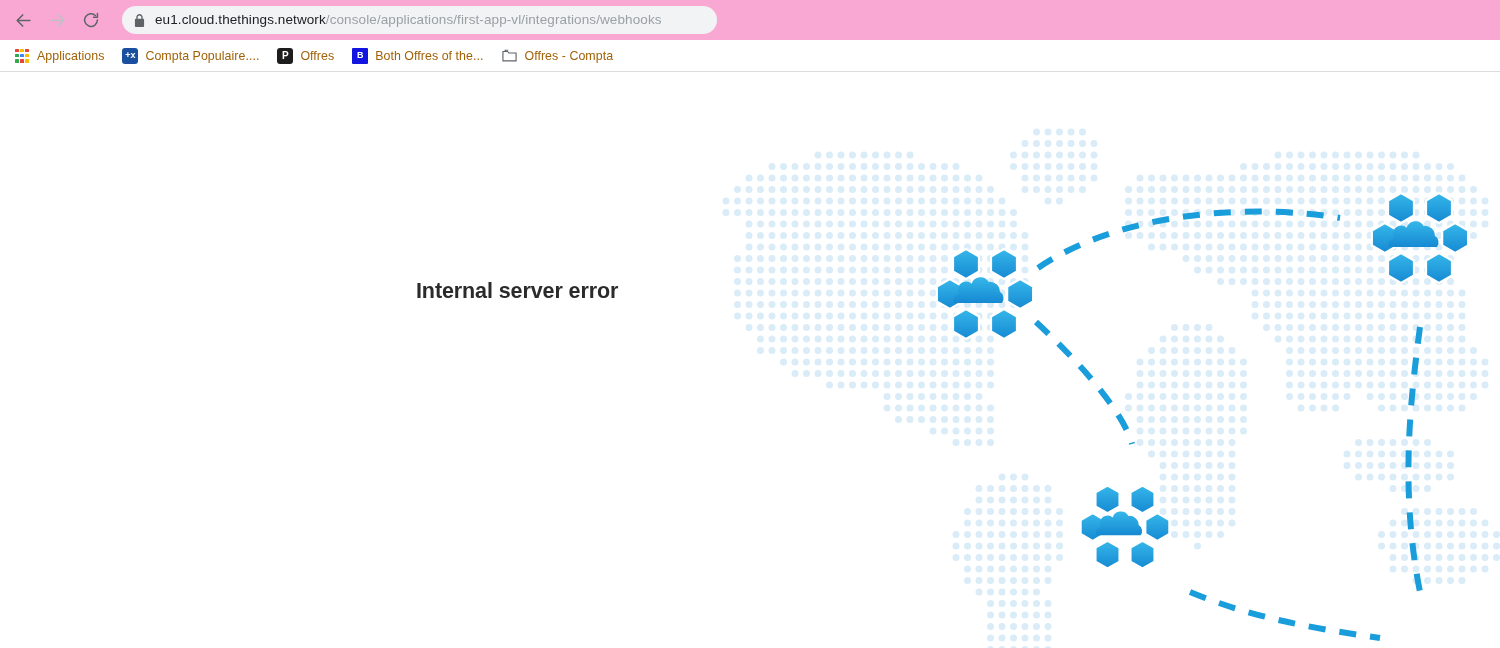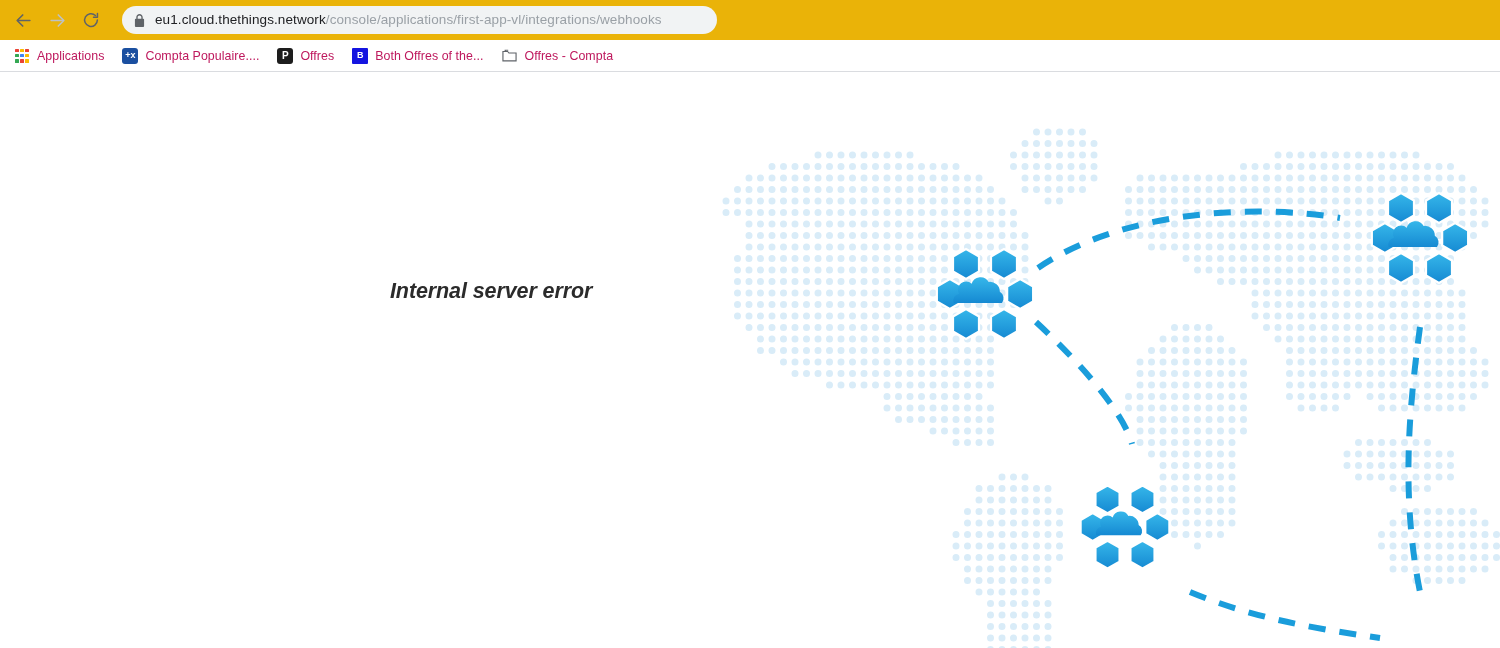--- a/index.html
+++ b/index.html
@@ -18,21 +18,21 @@
     width: 1500px;
     background: #ffffff;
     user-select: none;
   }
 
   .toolbar {
     height: 40px;
     display: flex;
     align-items: center;
     padding: 0 8px;
-    background: #eab308;
+    background: #f9a8d4;
   }
 
   .nav-btn {
     width: 30px; height: 30px;
     display: flex; align-items: center; justify-content: center;
     border-radius: 50%;
     cursor: pointer;
     flex: 0 0 auto;
     margin-right: 4px;
   }
@@ -87,21 +87,21 @@
     margin-right: 2px;
   }
   .bm-icon {
     width: 16px; height: 16px;
     flex: 0 0 auto;
     margin-right: 7px;
     display: flex; align-items: center; justify-content: center;
   }
   .bm-label {
     font-size: 12.4px;
-    color: #be185d;
+    color: #a16207;
     letter-spacing: 0.05px;
   }
 
   
   .apps-grid {
     width: 14px; height: 14px;
     display: grid;
     grid-template-columns: repeat(3, 1fr);
     grid-template-rows: repeat(3, 1fr);
     gap: 1.5px;
@@ -123,24 +123,23 @@
   .page {
     position: relative;
     width: 1500px;
     height: 576px;
     background: #ffffff;
     overflow: hidden;
   }
 
   .error-block {
     position: absolute;
-    left: 390px;
+    left: 416px;
     top: 207px;
     width: 420px;
-    font-style: italic;
   }
   .error-title {
     font-size: 21.5px;
     font-weight: bold;
     color: #2b2b2b;
     margin: 0 0 16px 0;
     letter-spacing: -0.1px;
     line-height: 1.2;
   }
   .error-message {

